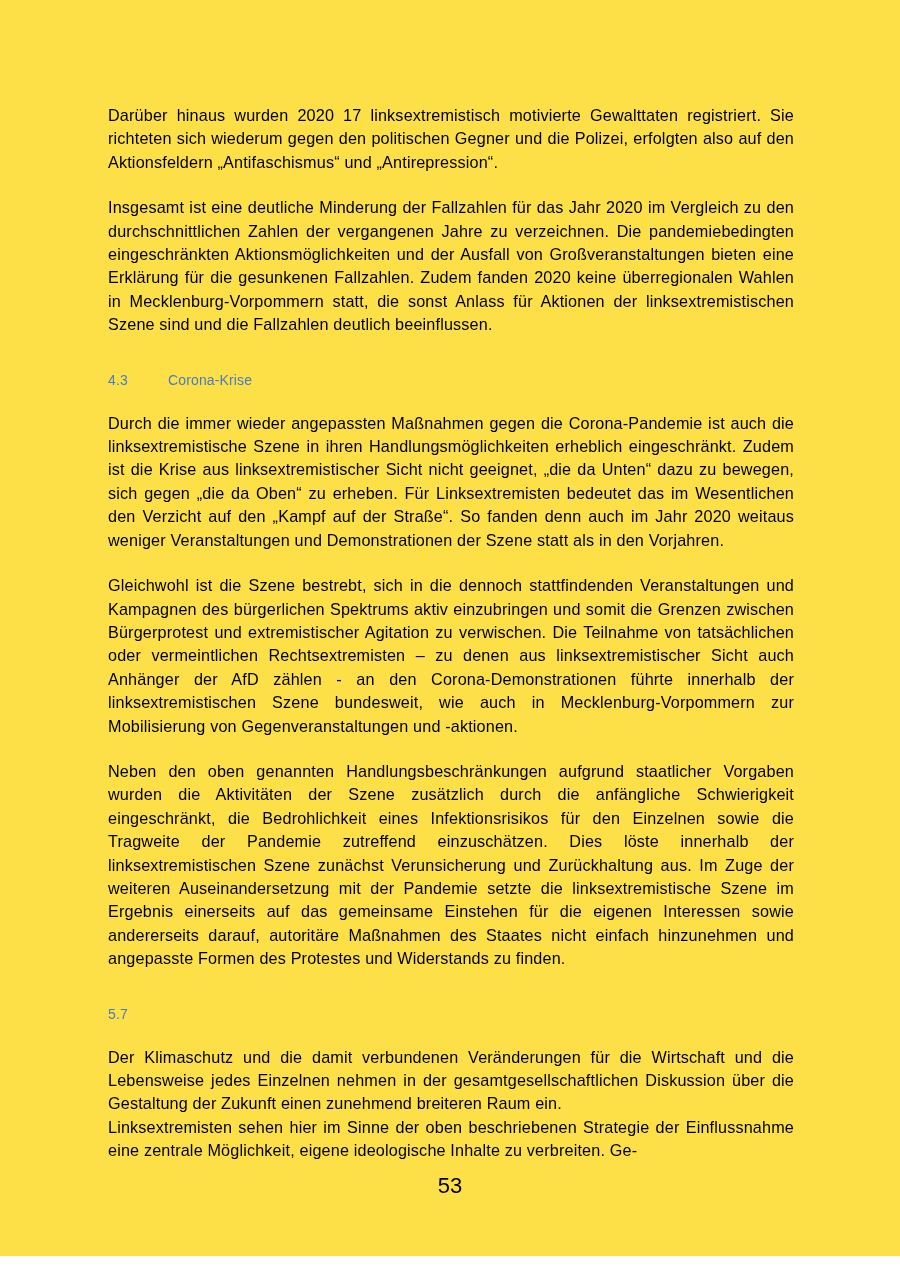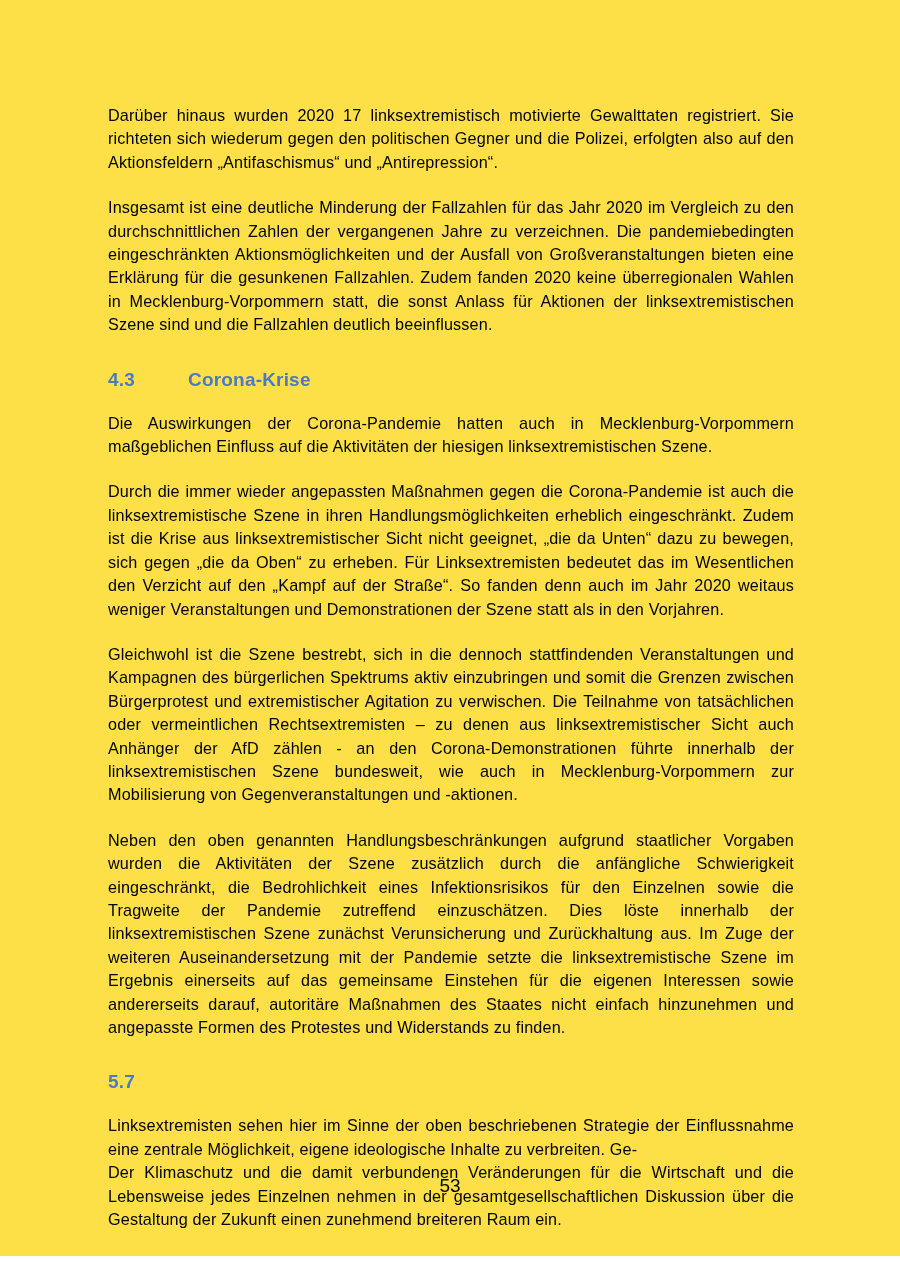--- a/index.html
+++ b/index.html
@@ -32,44 +32,43 @@
     hyphens: manual;
     color: #000000;
     letter-spacing: 0.01em;
   }
   p.body-par.tight {
     margin-bottom: 0;
   }
   h2.section-heading {
     margin: 0 0 21px 0;
     padding: 0;
-    font-size: 19px;
+    font-size: 14px;
     line-height: 22px;
-    font-weight: bold;
+    font-weight: normal;
     color: #4a7ac7;
     display: flex;
     align-items: baseline;
     letter-spacing: 0.01em;
-    gap: 20px;
   }
   h2.section-heading .num {
     display: inline-block;
     width: 60px;
     flex: 0 0 60px;
   }
   .pre-heading-gap {
     height: 10px;
   }
   .page-number {
     position: absolute;
     left: 0;
     right: 0;
     top: 1176px;
     text-align: center;
-    font-size: 19px;
+    font-size: 22px;
     line-height: 20px;
     color: #000000;
     font-family: "Liberation Sans", sans-serif;
   }
 </style>
 </head>
 <body>
 
 <div class="page">
 
@@ -79,35 +78,34 @@
 
     <p class="body-par">Insgesamt ist eine deutliche Minderung der Fallzahlen für das Jahr 2020 im Vergleich zu den durchschnittlichen Zahlen der vergangenen Jahre zu verzeichnen. Die pandemiebedingten eingeschränkten Aktionsmöglichkeiten und der Ausfall von Großveranstaltungen bieten eine Erklärung für die gesunkenen Fallzahlen. Zudem fanden 2020 keine überregionalen Wahlen in Mecklenburg-Vorpommern statt, die sonst Anlass für Aktionen der linksextremistischen Szene sind und die Fallzahlen deutlich beeinflussen.</p>
 
     <div class="pre-heading-gap"></div>
 
     <h2 class="section-heading">
       <span class="num">4.3</span>
       <span class="title">Corona-Krise</span>
     </h2>
 
-    <p class="body-par">Die Auswirkungen der Corona-Pandemie hatten auch in Mecklenburg-Vorpommern maßgeblichen Einfluss auf die Aktivitäten der hiesigen linksextremistischen Szene.</p>
 
     <p class="body-par">Durch die immer wieder angepassten Maßnahmen gegen die Corona-Pandemie ist auch die linksextremistische Szene in ihren Handlungsmöglichkeiten erheblich eingeschränkt. Zudem ist die Krise aus linksextremistischer Sicht nicht geeignet, „die da Unten“ dazu zu bewegen, sich gegen „die da Oben“ zu erheben. Für Linksextremisten bedeutet das im Wesentlichen den Verzicht auf den „Kampf auf der Straße“. So fanden denn auch im Jahr 2020 weitaus weniger Veranstaltungen und Demonstrationen der Szene statt als in den Vorjahren.</p>
 
     <p class="body-par">Gleichwohl ist die Szene bestrebt, sich in die dennoch stattfindenden Veranstaltungen und Kampagnen des bürgerlichen Spektrums aktiv einzubringen und somit die Grenzen zwischen Bürgerprotest und extremistischer Agitation zu verwischen. Die Teilnahme von tatsächlichen oder vermeintlichen Rechtsextremisten – zu denen aus linksextremistischer Sicht auch Anhänger der AfD zählen - an den Corona-Demonstrationen führte innerhalb der linksextremistischen Szene bundesweit, wie auch in Mecklenburg-Vorpommern zur Mobilisierung von Gegenveranstaltungen und -aktionen.</p>
 
     <p class="body-par">Neben den oben genannten Handlungsbeschränkungen aufgrund staatlicher Vorgaben wurden die Aktivitäten der Szene zusätzlich durch die anfängliche Schwierigkeit eingeschränkt, die Bedrohlichkeit eines Infektionsrisikos für den Einzelnen sowie die Tragweite der Pandemie zutreffend einzuschätzen. Dies löste innerhalb der linksextremistischen Szene zunächst Verunsicherung und Zurückhaltung aus. Im Zuge der weiteren Auseinandersetzung mit der Pandemie setzte die linksextremistische Szene im Ergebnis einerseits auf das gemeinsame Einstehen für die eigenen Interessen sowie andererseits darauf, autoritäre Maßnahmen des Staates nicht einfach hinzunehmen und angepasste Formen des Protestes und Widerstands zu finden.</p>
 
     <div class="pre-heading-gap"></div>
 
     <h2 class="section-heading">
       <span class="num">5.7</span>
     </h2>
 
+    <p class="body-par tight">Der Klimaschutz und die damit verbundenen Veränderungen für die Wirtschaft und die Lebensweise jedes Einzelnen nehmen in der gesamtgesellschaftlichen Diskussion über die Gestaltung der Zukunft einen zunehmend breiteren Raum ein.</p>
+
     <p class="body-par tight">Linksextremisten sehen hier im Sinne der oben beschriebenen Strategie der Einflussnahme eine zentrale Möglichkeit, eigene ideologische Inhalte zu verbreiten. Ge-</p>
-
-    <p class="body-par tight">Der Klimaschutz und die damit verbundenen Veränderungen für die Wirtschaft und die Lebensweise jedes Einzelnen nehmen in der gesamtgesellschaftlichen Diskussion über die Gestaltung der Zukunft einen zunehmend breiteren Raum ein.</p>
 
   </div>
 
   <div class="page-number">53</div>
 
 </div>
 
 </body></html>

